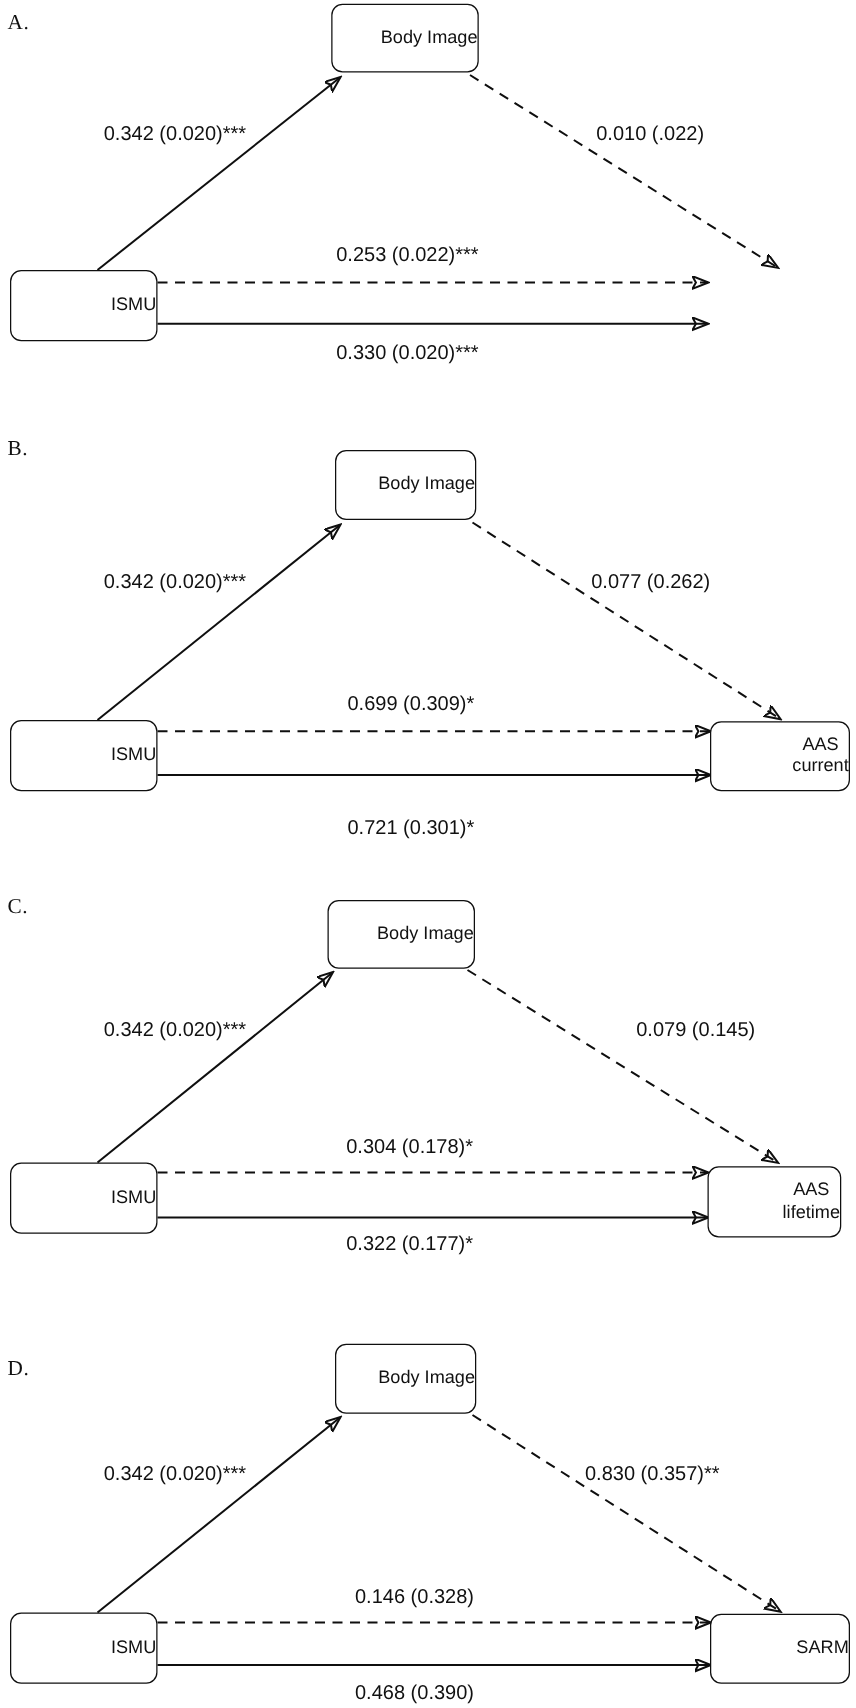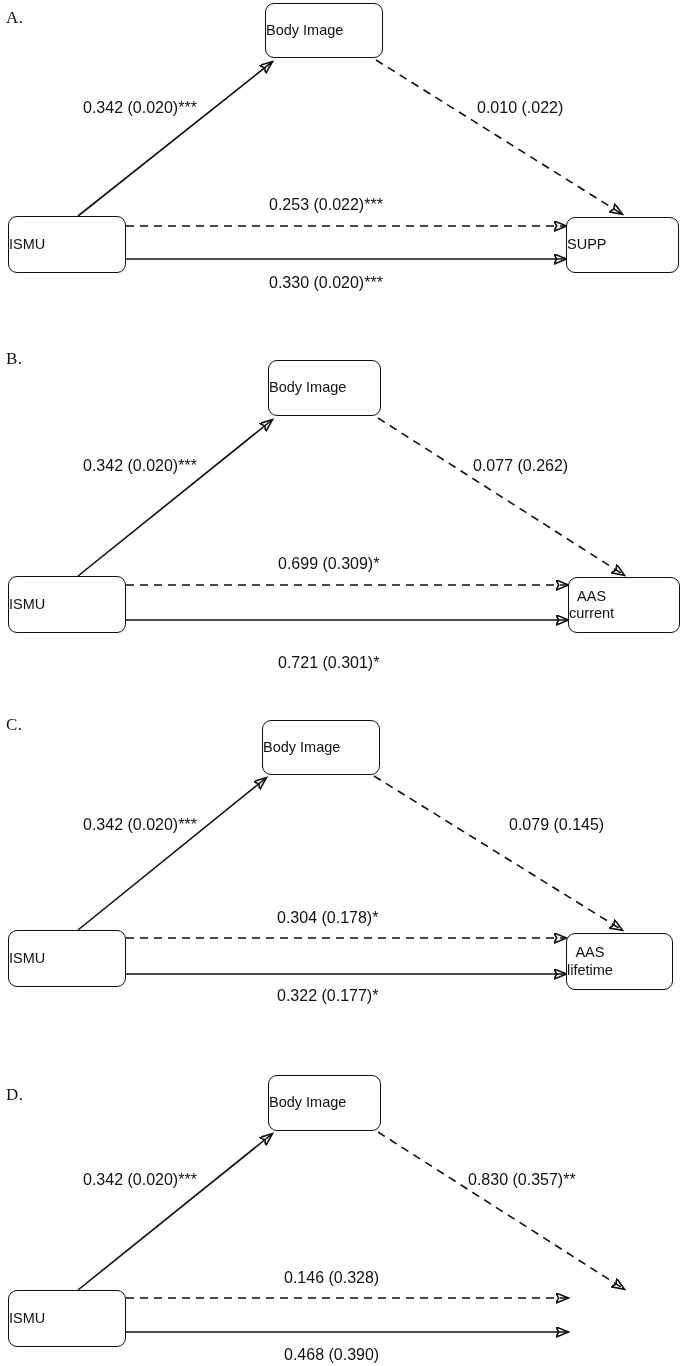--- a/index.html
+++ b/index.html
@@ -28,21 +28,21 @@
     letter-spacing: 0.5px;
   }
   .node {
     position: absolute;
     box-sizing: border-box;
     border: 1.6px solid #0f0f0f;
     border-radius: 9px;
     background: #ffffff;
     display: flex;
     align-items: center;
-    justify-content: flex-start;
+    justify-content: flex-end;
     text-align: center;
     font-family: "Liberation Sans", sans-serif;
     font-size: 14.5px;
     line-height: 1.18;
     color: #111;
     z-index: 3;
   }
   .node .node-text {
     display: block;
     white-space: pre-line;
@@ -98,23 +98,20 @@
 
     <line x1="126" y1="259" x2="566" y2="259" stroke-width="1.6" marker-end="url(#arrA4)"></line>
   </svg>
 
   <div class="node" style="left:265px;top:3px;width:118px;height:55px;">
     <span class="node-text">Body Image</span>
   </div>
   <div class="node" style="left:8px;top:216px;width:118px;height:57px;">
     <span class="node-text">ISMU</span>
   </div>
-  <div class="node" style="left:566px;top:217px;width:113px;height:56px;">
-    <span class="node-text">SUPP</span>
-  </div>
 
   <div class="edge-label" style="left:83px;top:99px;">0.342 (0.020)***</div>
   <div class="edge-label" style="left:477px;top:99px;">0.010 (.022)</div>
   <div class="edge-label" style="left:269px;top:196px;">0.253 (0.022)***</div>
   <div class="edge-label" style="left:269px;top:274px;">0.330 (0.020)***</div>
 </div>
 
 <div class="panel" style="top:340px;height:350px;">
   <div class="panel-letter" style="left:6px;top:9px;">B.</div>
 
@@ -220,18 +217,21 @@
     <line x1="126" y1="258" x2="568" y2="258" stroke-width="1.6" stroke-dasharray="8,6" marker-end="url(#arrD3)"></line>
     <line x1="126" y1="292" x2="568" y2="292" stroke-width="1.6" marker-end="url(#arrD4)"></line>
   </svg>
 
   <div class="node" style="left:268px;top:35px;width:113px;height:56px;">
     <span class="node-text">Body Image</span>
   </div>
   <div class="node" style="left:8px;top:250px;width:118px;height:57px;">
     <span class="node-text">ISMU</span>
   </div>
+  <div class="node" style="left:568px;top:251px;width:112px;height:56px;">
+    <span class="node-text">SARM</span>
+  </div>
 
   <div class="edge-label" style="left:83px;top:131px;">0.342 (0.020)***</div>
   <div class="edge-label" style="left:468px;top:131px;">0.830 (0.357)**</div>
   <div class="edge-label" style="left:284px;top:229px;">0.146 (0.328)</div>
   <div class="edge-label" style="left:284px;top:306px;">0.468 (0.390)</div>
 </div>
 
 </body></html>

